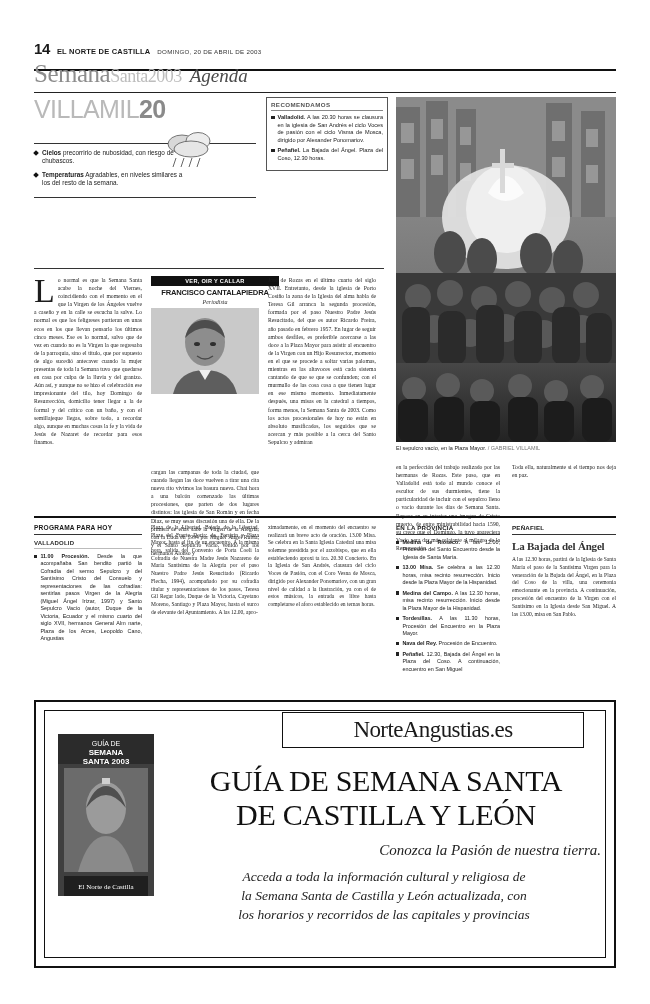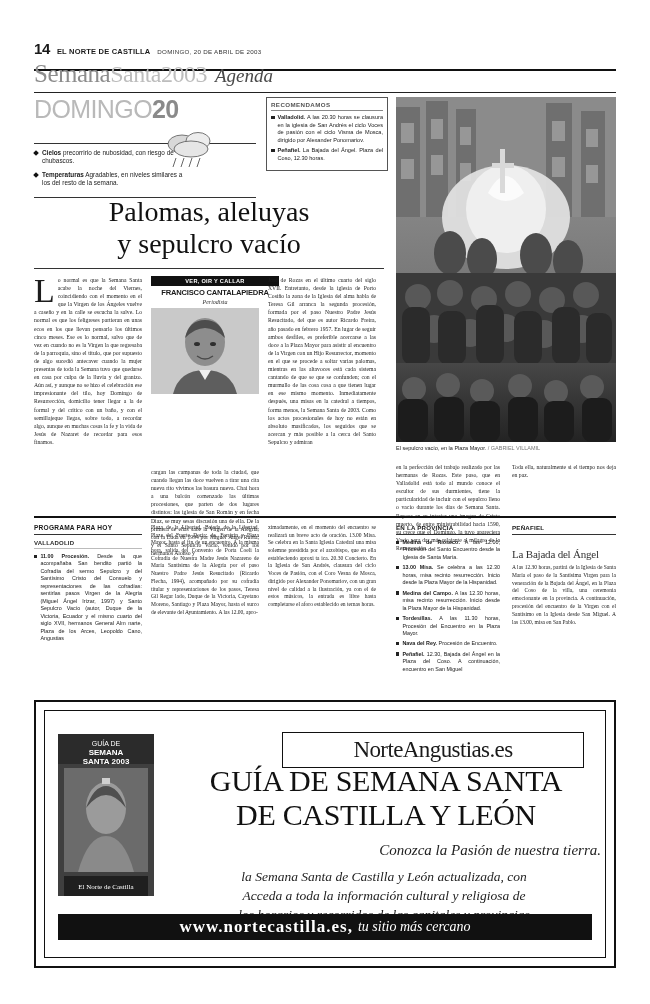--- a/index.html
+++ b/index.html
@@ -65,21 +65,21 @@
     gap: 0px;
   }
   .sectionhead .s1 {
     font-family: "Liberation Serif", serif;
     font-size: 25px;
     color: #8d8d8d;
     letter-spacing: -0.5px;
   }
   .sectionhead .s2 {
     font-family: "Liberation Serif", serif;
-    font-size: 24px;
+    font-size: 18px;
     color: #bdbdbd;
     letter-spacing: -0.5px;
   }
   .sectionhead .s3 {
     font-family: "Liberation Serif", serif;
     font-style: italic;
     font-size: 19px;
     color: #4a4a4a;
     margin-left: 8px;
   }
@@ -356,23 +356,24 @@
   }
   .penbox {
     position: absolute;
     left: 512px; top: 524px;
     width: 104px;
   }
   .penbox .bigtitle {
     font-family: "Liberation Serif", serif;
     font-size: 11px;
     color: #333;
-    margin-top: 13px;
+    margin-top: 5px;
     margin-bottom: 4px;
     letter-spacing: -0.2px;
+    font-weight: bold;
   }
   .penbox .body {
     font-family: "Liberation Serif", serif;
     font-size: 5.5px;
     line-height: 1.42;
     text-align: justify;
   }
 
   
   .ad {
@@ -391,21 +392,21 @@
   }
   .ad-cover {
     position: absolute;
     left: 22px; top: 32px;
     width: 96px; height: 162px;
     background: #4a4a4a;
     overflow: hidden;
   }
   .ad-logo {
     position: absolute;
-    left: 246px; top: 30px;
+    left: 246px; top: 10px;
     width: 300px; height: 34px;
     border: 1px solid #111;
     background: #fff;
     display: flex;
     align-items: center;
     justify-content: center;
     font-family: "Liberation Serif", serif;
     font-size: 23px;
     letter-spacing: -0.6px;
   }
@@ -471,21 +472,21 @@
 
   <div class="sectionhead">
     <span class="s1">Semana</span>
     <span class="s2">Santa2003</span>
     <span class="s3">Agenda</span>
   </div>
   <div class="rule-under-section"></div>
 
   <div class="dayblock">
     <div class="dayword">
-      <span>DOMINGO</span><b>20</b>
+      <span>VILLAMIL</span><b>20</b>
     </div>
     <div class="weather-rule"></div>
     <div class="weather-row">
       <span class="bullet"></span>
       <span><span class="lbl">Cielos</span> <span>precorririo de nubosidad, con riesgo de chubascos.</span></span>
     </div>
     <div class="weather-row">
       <span class="bullet"></span>
       <span><span class="lbl">Temperaturas</span> <span>Agradables, en niveles similares a los del resto de la semana.</span></span>
     </div>
@@ -597,24 +598,20 @@
         <rect x="148" y="304" width="30" height="41" rx="9"></rect>
         <rect x="186" y="301" width="30" height="44" rx="9"></rect>
       </g>
     </svg>
   </div>
   <div class="photo-caption">
     <span>El sepulcro vacío, en la Plaza Mayor.</span>
     <span class="cr">/ GABRIEL VILLAMIL</span>
   </div>
 
-  <div class="headline">
-    <div>Palomas, aleluyas</div>
-    <div>y sepulcro vacío</div>
-  </div>
   <div class="headline-rule"></div>
 
   <div class="artcol" id="col1">
     <p class="first"><span class="dropcap">L</span><span>o normal es que la Semana Santa acabe la noche del Viernes, coincidiendo con el momento en el que la Virgen de los Ángeles vuelve a caseño y en la calle se escucha la salve. Lo normal es que los feligreses partieran en unas ecos en los que llevan pensarlo los últimos cinco meses. Ese es lo normal, salvo que de vez en cuando no es la Virgen la que regresaba de la parroquia, sino el título, que por supuesto de algo sucedió antecaver cuando la mujer presentas de toda la Semana tuvo que quedarse en casa por culpa de la lluvia y del granizo. Aún así, y aunque no se hizo el celebración ese impresionante del tilo, hoy Domingo de Resurrección, domicilio tener llegar a la de formal y del crítico con un baño, y con el semillajeque llegas, sobre todo, a recordar algo, aunque en muchas cosas la fe y la vida de Jesús de Nazaret de recordar para esos finamos.</span></p>
   </div>
 
   <div class="colbox">
     <div class="kicker">VER, OIR Y CALLAR</div>
     <div class="cname">FRANCISCO CANTALAPIEDRA</div>
     <div class="crole">Periodista</div>
@@ -728,24 +725,20 @@
     </div>
 
     <div class="ad-title">
       <div>GUÍA DE SEMANA SANTA</div>
       <div>DE CASTILLA Y LEÓN</div>
     </div>
 
     <div class="ad-sub">Conozca la Pasión de nuestra tierra.</div>
 
     <div class="ad-body">
+      <div>Acceda a toda la información cultural y religiosa de</div>
       <div>la Semana Santa de Castilla y León actualizada, con</div>
-      <div>Acceda a toda la información cultural y religiosa de</div>
       <div>los horarios y recorridos de las capitales y provincias</div>
     </div>
 
-    <div class="ad-url">
-      <span class="u1">www.nortecastilla.es,</span>
-      <span class="u2">tu sitio más cercano</span>
-    </div>
   </div>
 
 </div>
 
 </body></html>

